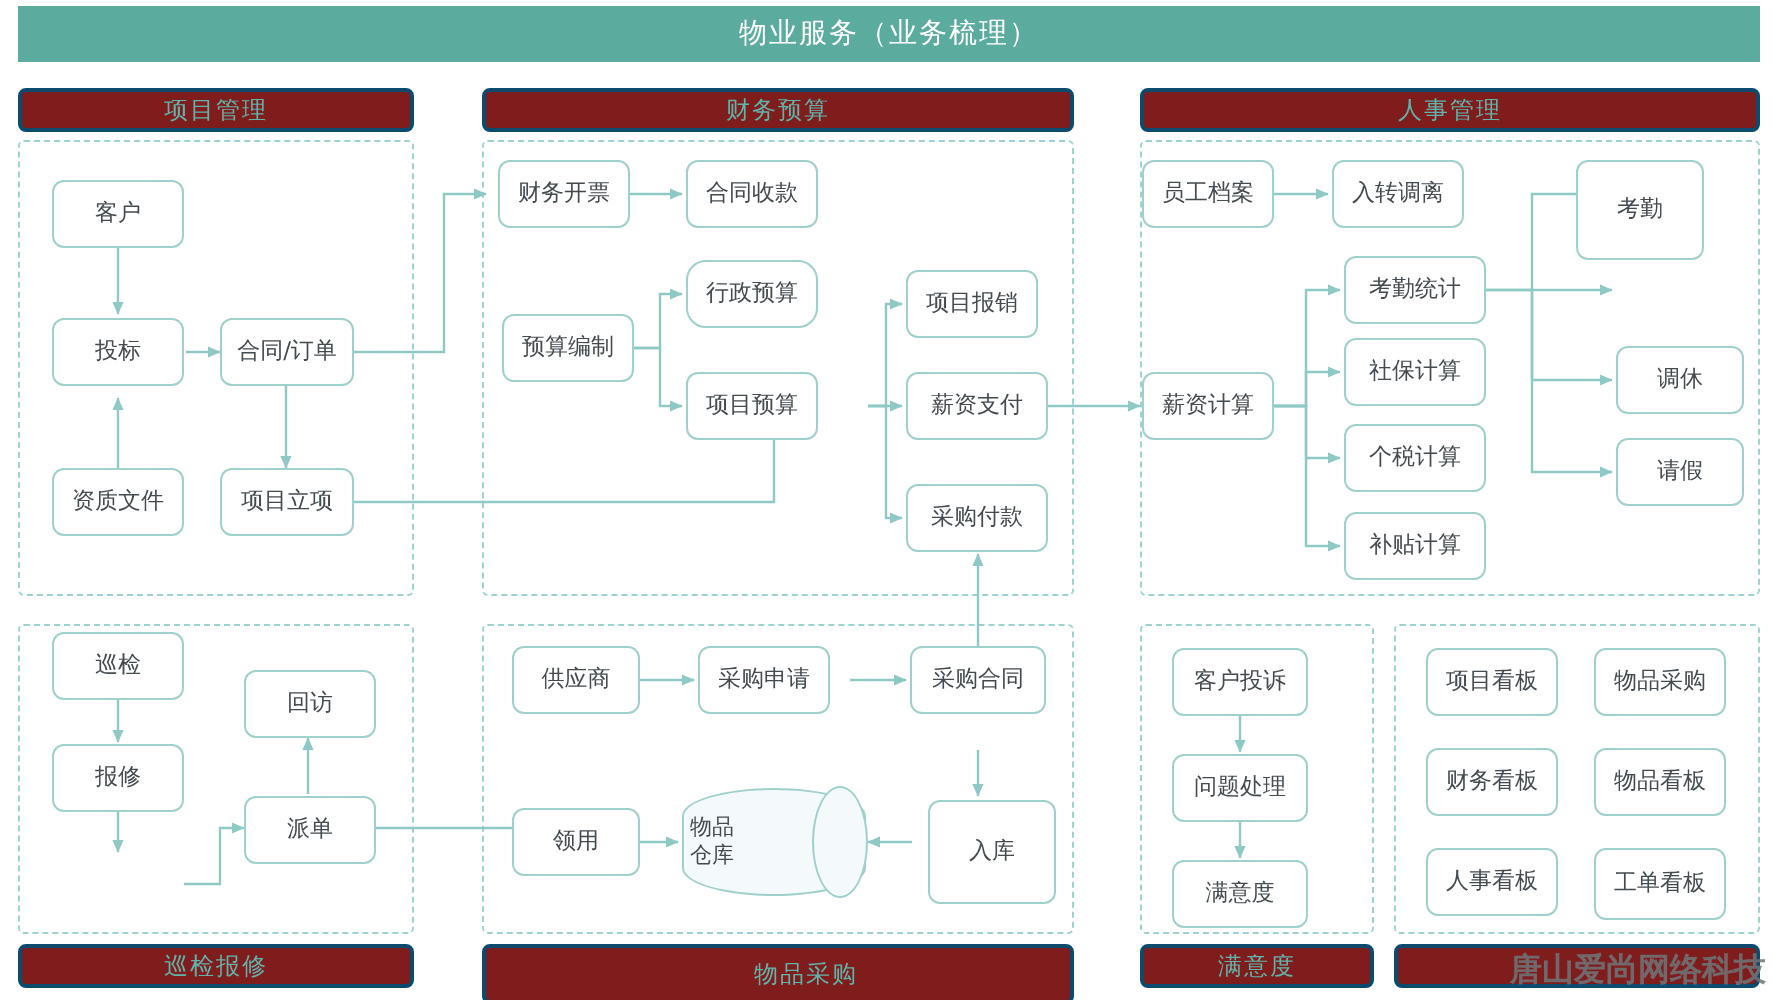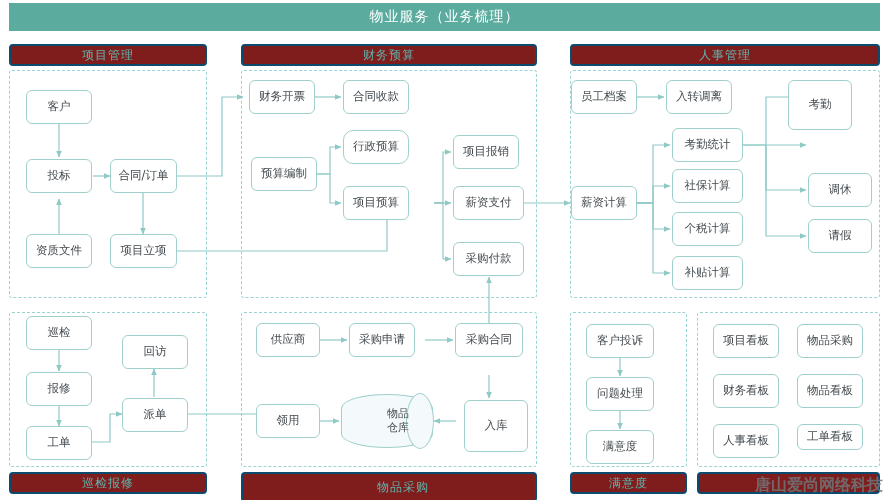--- a/index.html
+++ b/index.html
@@ -64,21 +64,21 @@
     background:#f4fafb;
   }
   .cyl .cyl-cap{
     position:absolute;right:-1px;top:-1px;bottom:-1px;width:26px;
     border:1px solid #9fd0cb;
     border-radius:50%;
     background:#f4fafb;
   }
   .cyl .cyl-text{
     position:absolute;left:4px;right:24px;top:0;bottom:0;
-    display:flex;flex-direction:column;align-items:flex-end;justify-content:center;
+    display:flex;flex-direction:column;align-items:flex-start;justify-content:center;
     color:#444b4f;font-size:11px;line-height:1.25;text-align:center;
   }
 
   
   .edges{position:absolute;left:0;top:0;width:889px;height:500px;z-index:2;pointer-events:none;}
 
   
   .watermark{
     position:absolute;right:6px;bottom:4px;
     font-size:16px;color:#6f767a;opacity:.85;
@@ -257,23 +257,20 @@
   <div class="node" style="left:808px;top:219px;width:64px;height:34px;">
     <span>请假</span>
   </div>
 
   <div class="node" style="left:26px;top:316px;width:66px;height:34px;">
     <span>巡检</span>
   </div>
   <div class="node" style="left:26px;top:372px;width:66px;height:34px;">
     <span>报修</span>
   </div>
-  <div class="node" style="left:26px;top:426px;width:66px;height:34px;">
-    <span>工单</span>
-  </div>
   <div class="node" style="left:122px;top:398px;width:66px;height:34px;">
     <span>派单</span>
   </div>
   <div class="node" style="left:122px;top:335px;width:66px;height:34px;">
     <span>回访</span>
   </div>
 
   <div class="node" style="left:256px;top:323px;width:64px;height:34px;">
     <span>供应商</span>
   </div>
@@ -318,19 +315,19 @@
   </div>
   <div class="node" style="left:713px;top:374px;width:66px;height:34px;">
     <span>财务看板</span>
   </div>
   <div class="node" style="left:797px;top:374px;width:66px;height:34px;">
     <span>物品看板</span>
   </div>
   <div class="node" style="left:713px;top:424px;width:66px;height:34px;">
     <span>人事看板</span>
   </div>
-  <div class="node" style="left:797px;top:424px;width:66px;height:26px;">
+  <div class="node" style="left:797px;top:424px;width:66px;height:36px;">
     <span>工单看板</span>
   </div>
 
   <div class="watermark">唐山爱尚网络科技</div>
 
 </div>
 
 </body></html>

